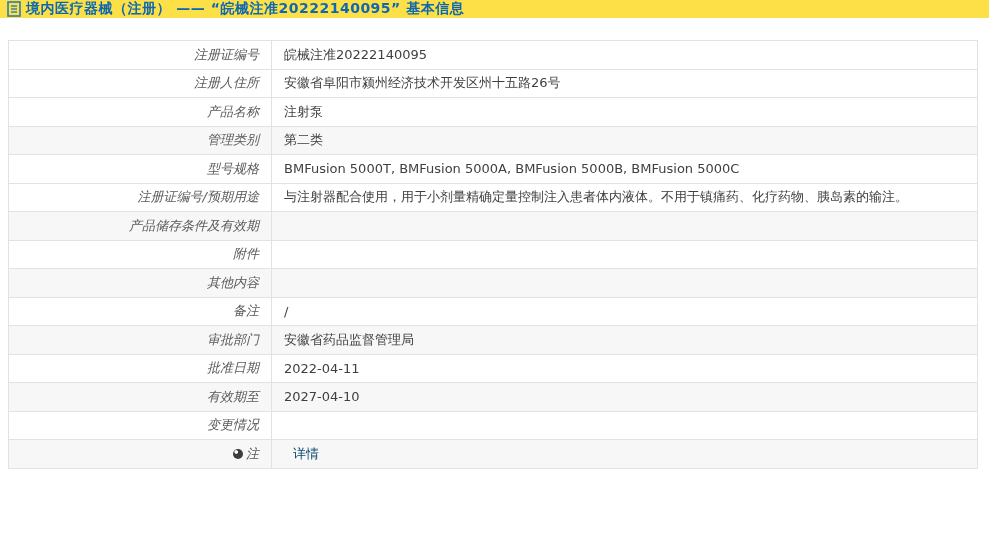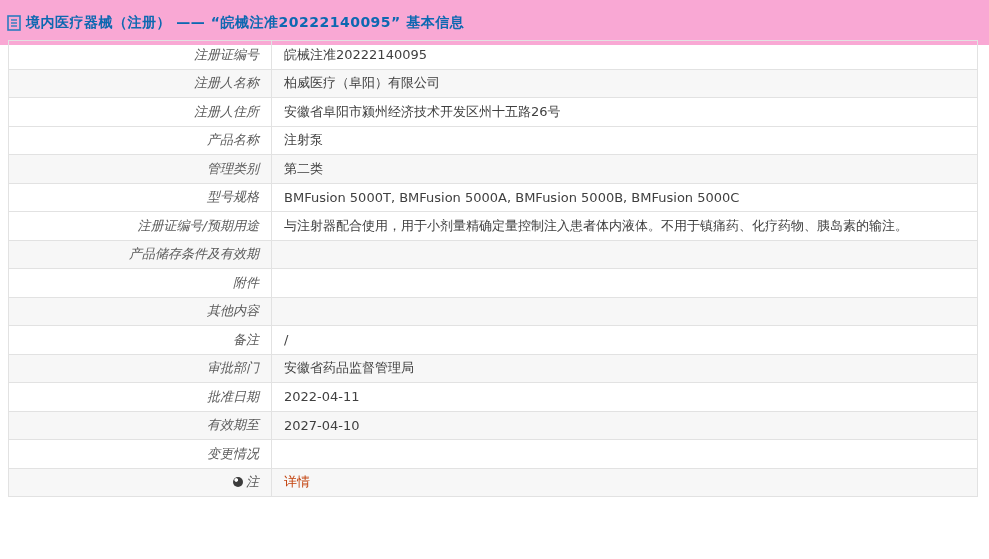--- a/index.html
+++ b/index.html
@@ -7,22 +7,22 @@
     padding: 0;
     width: 989px;
     height: 559px;
     background: #ffffff;
     overflow: hidden;
     font-family: "DejaVu Sans", "Liberation Sans", sans-serif;
   }
   
   .page-header {
     width: 100%;
-    height: 45px;
-    background: #f9a8d4;
+    height: 18px;
+    background: #fde047;
     display: flex;
     align-items: center;
     box-sizing: border-box;
     padding-left: 7px;
   }
   .doc-icon {
     width: 14px;
     height: 16px;
     display: inline-block;
     flex: 0 0 auto;
@@ -68,23 +68,24 @@
     padding: 0 12px 0 12px;
     color: #404040;
     height: 27.5px;
     white-space: nowrap;
     overflow: hidden;
   }
   tr.alt {
     background: #f7f7f7;
   }
   a.detail-link {
-    color: #c2410c;
+    color: #0c4a6e;
     text-decoration: none;
     cursor: pointer;
+    margin-left: 9px;
   }
   .note-icon {
     display: inline-block;
     width: 10px;
     height: 10px;
     border-radius: 50%;
     background: radial-gradient(circle at 32% 30%, #ffffff 0 1.4px, #3c3c3c 2.2px);
     margin-right: 3px;
     vertical-align: -1px;
   }
@@ -101,24 +102,20 @@
   </svg>
   <span class="page-title">境内医疗器械（注册） —— “皖械注准20222140095” 基本信息</span>
 </div>
 
 <div class="table-wrap">
   <table class="reg-table">
     <tbody>
         <tr>
           <td class="label-cell">注册证编号</td>
           <td class="value-cell">皖械注准20222140095</td>
-        </tr>
-        <tr class="alt">
-          <td class="label-cell">注册人名称</td>
-          <td class="value-cell">柏威医疗（阜阳）有限公司</td>
         </tr>
         <tr>
           <td class="label-cell">注册人住所</td>
           <td class="value-cell">安徽省阜阳市颍州经济技术开发区州十五路26号</td>
         </tr>
         <tr>
           <td class="label-cell">产品名称</td>
           <td class="value-cell">注射泵</td>
         </tr>
         <tr class="alt">

